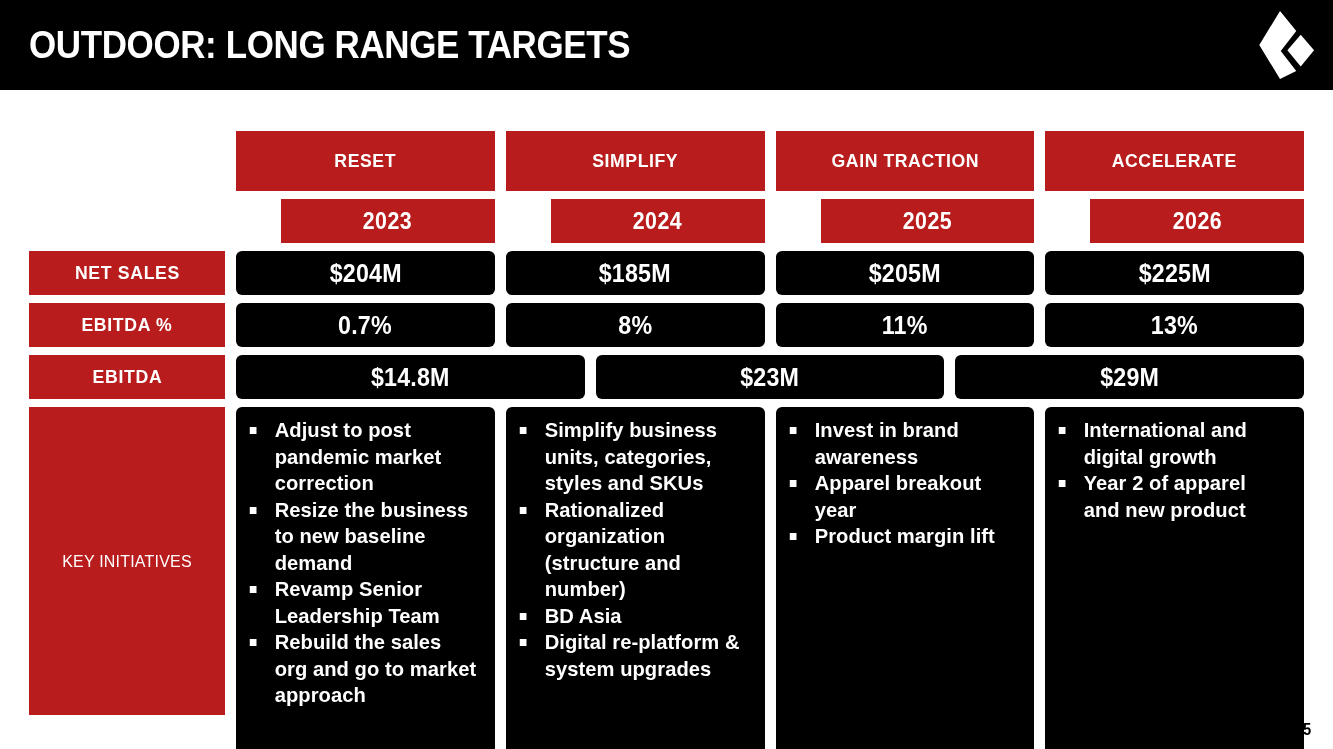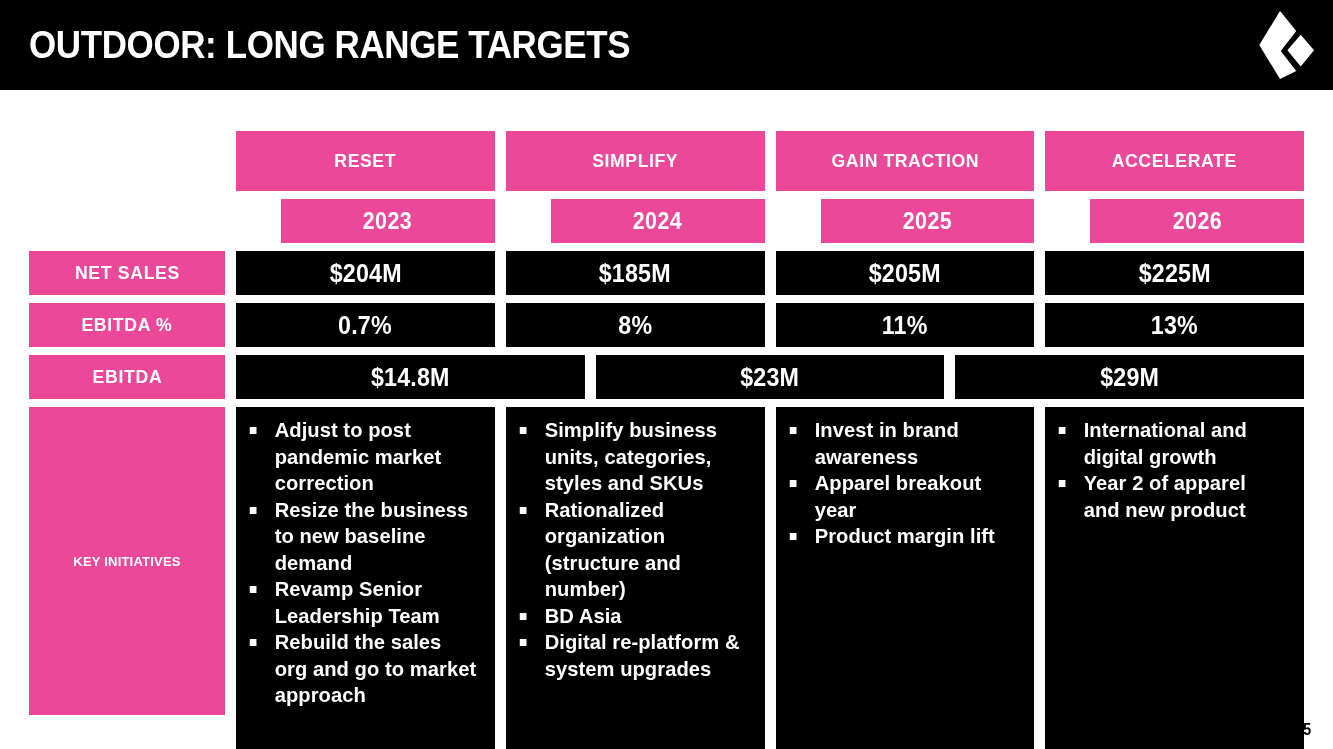--- a/index.html
+++ b/index.html
@@ -72,26 +72,27 @@
   .cell-label {
     flex: 0 0 196px;
     width: 196px;
   }
   .cell-data {
     flex: 1 1 0;
     min-width: 0;
   }
 
   .green {
-    background: #ec4899;
+    background: #b91c1c;
     color: #ffffff;
   }
   .black {
     background: #000000;
     color: #ffffff;
+    border-radius: 6px;
   }
   .empty {
     background: transparent;
   }
 
   
   .row-phase .cell-data {
     height: 60px;
     display: flex;
     align-items: center;
@@ -150,22 +151,22 @@
   
   .row-init { align-items: stretch; }
   .row-init .cell-label {
     height: 308px;
     display: flex;
     align-items: center;
     justify-content: center;
   }
   .init-label {
     font-family: "Liberation Sans", sans-serif;
-    font-size: 13px;
-    font-weight: bold;
+    font-size: 16px;
+    font-weight: normal;
     line-height: 23px;
     text-align: left;
     letter-spacing: 0.2px;
   }
   .row-init .cell-data {
     height: 380px;
     padding: 10px 8px 21px 8px;
     overflow: hidden;
   }
 

